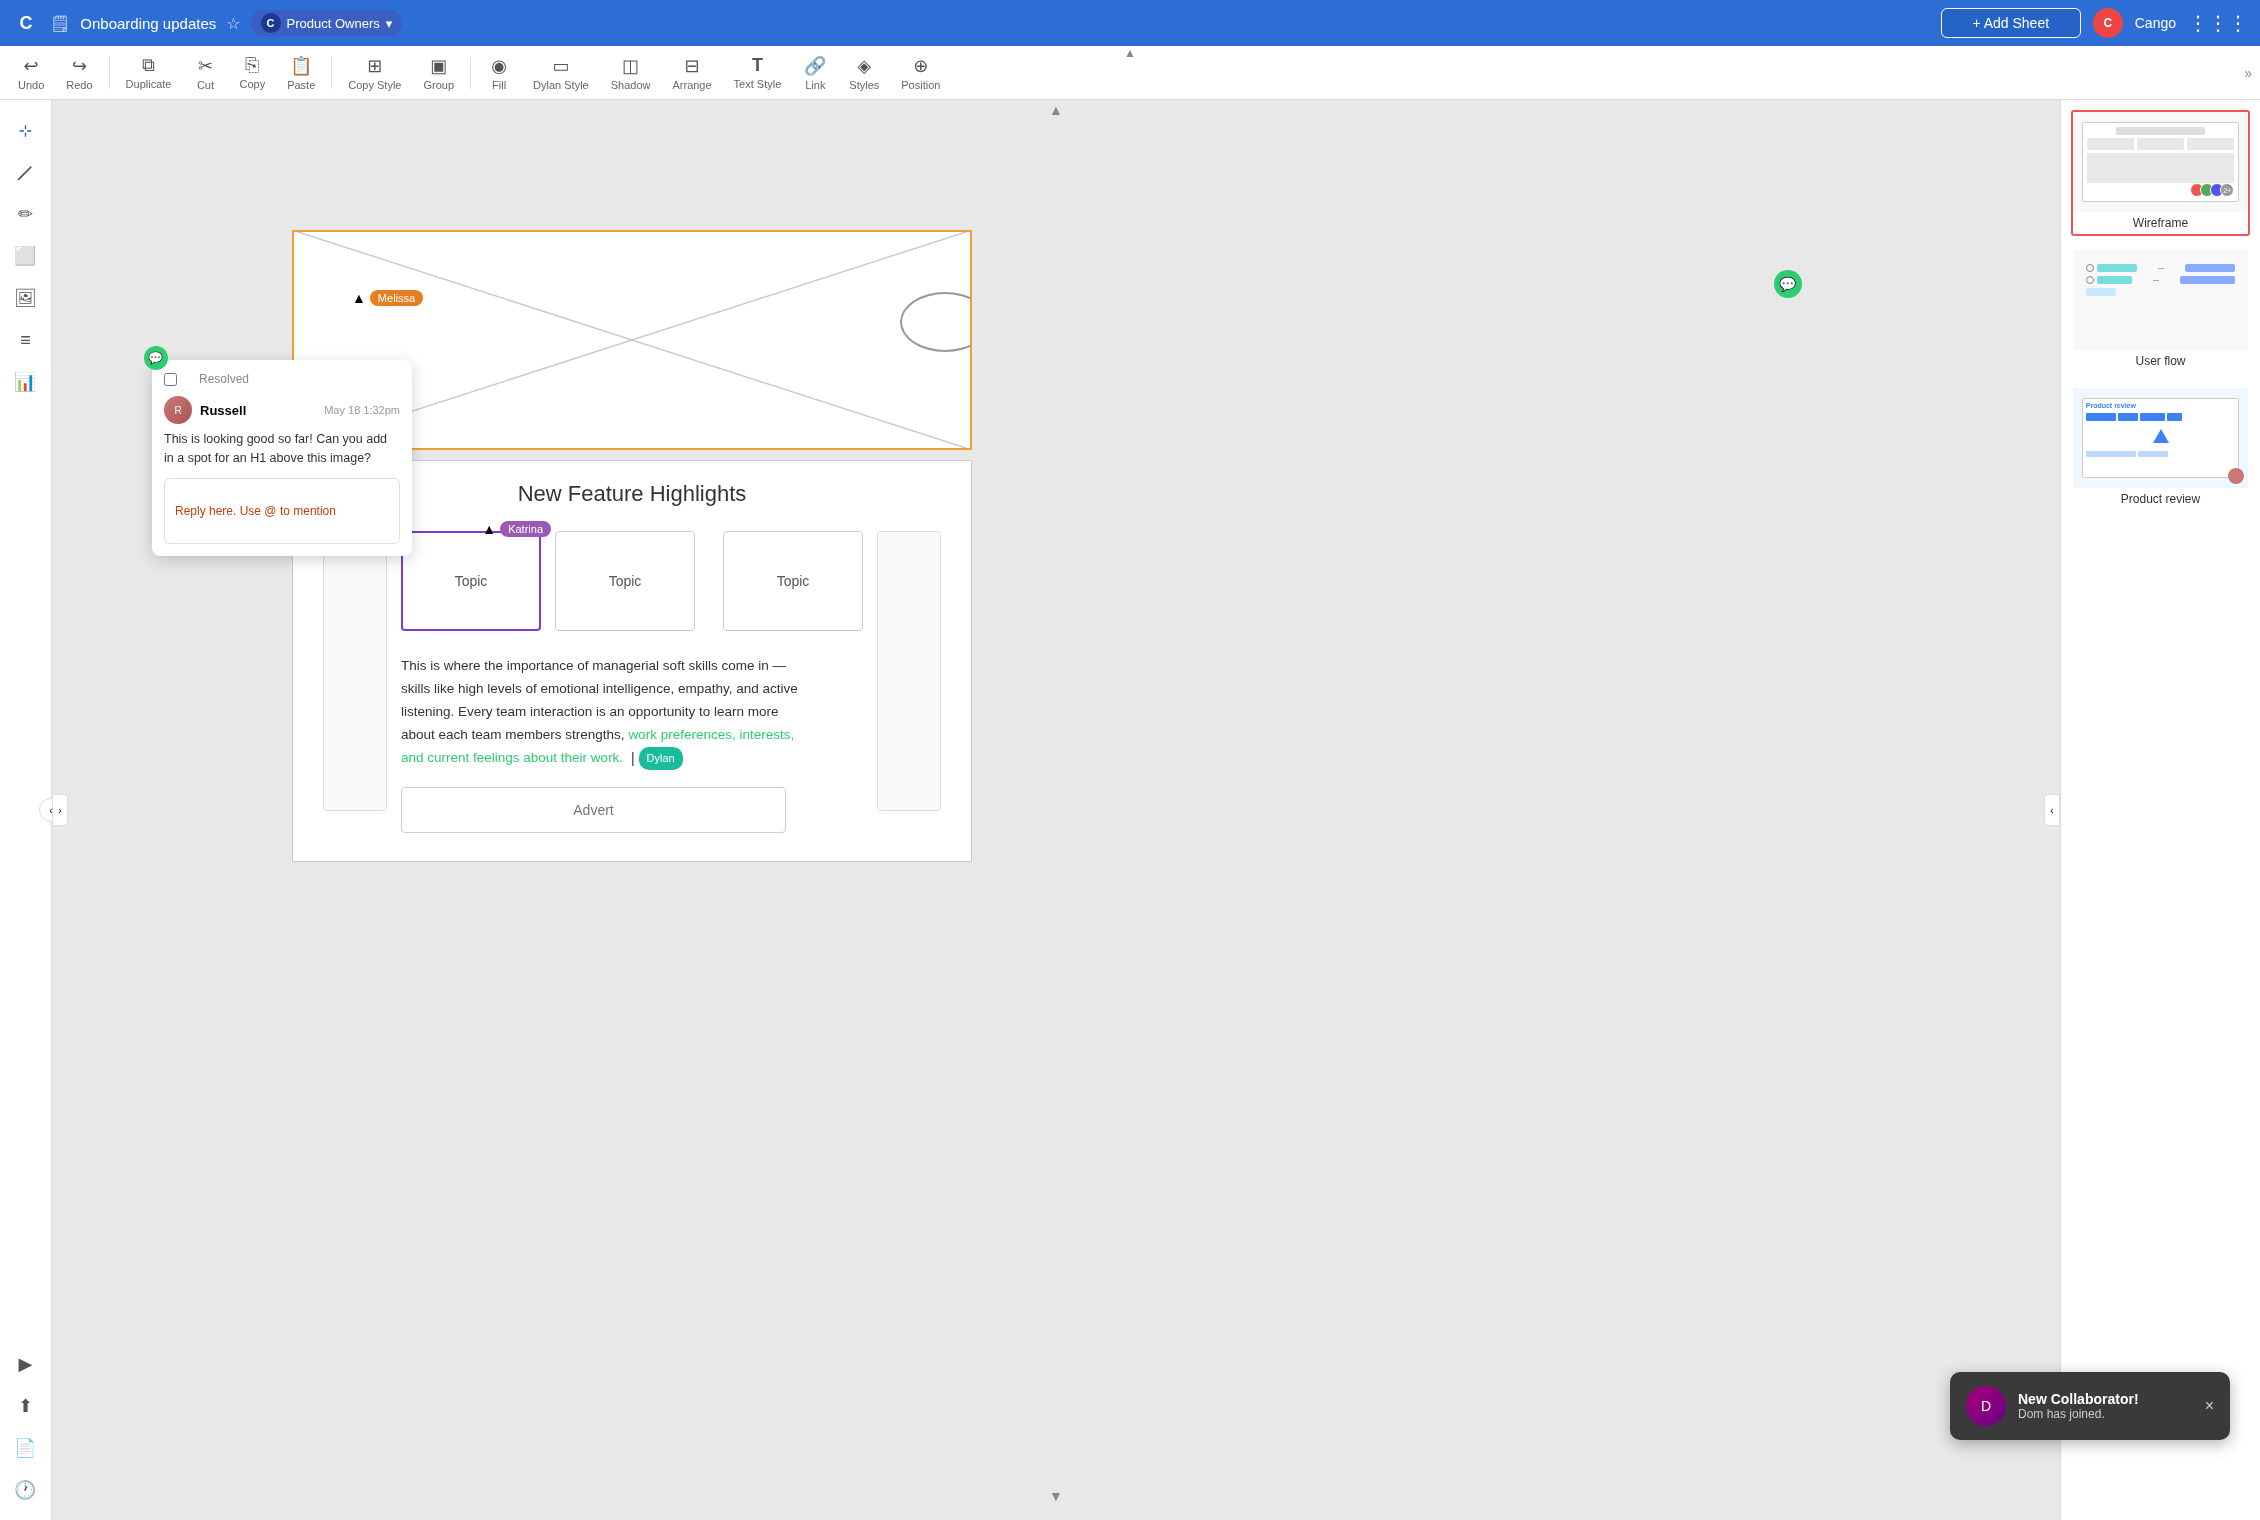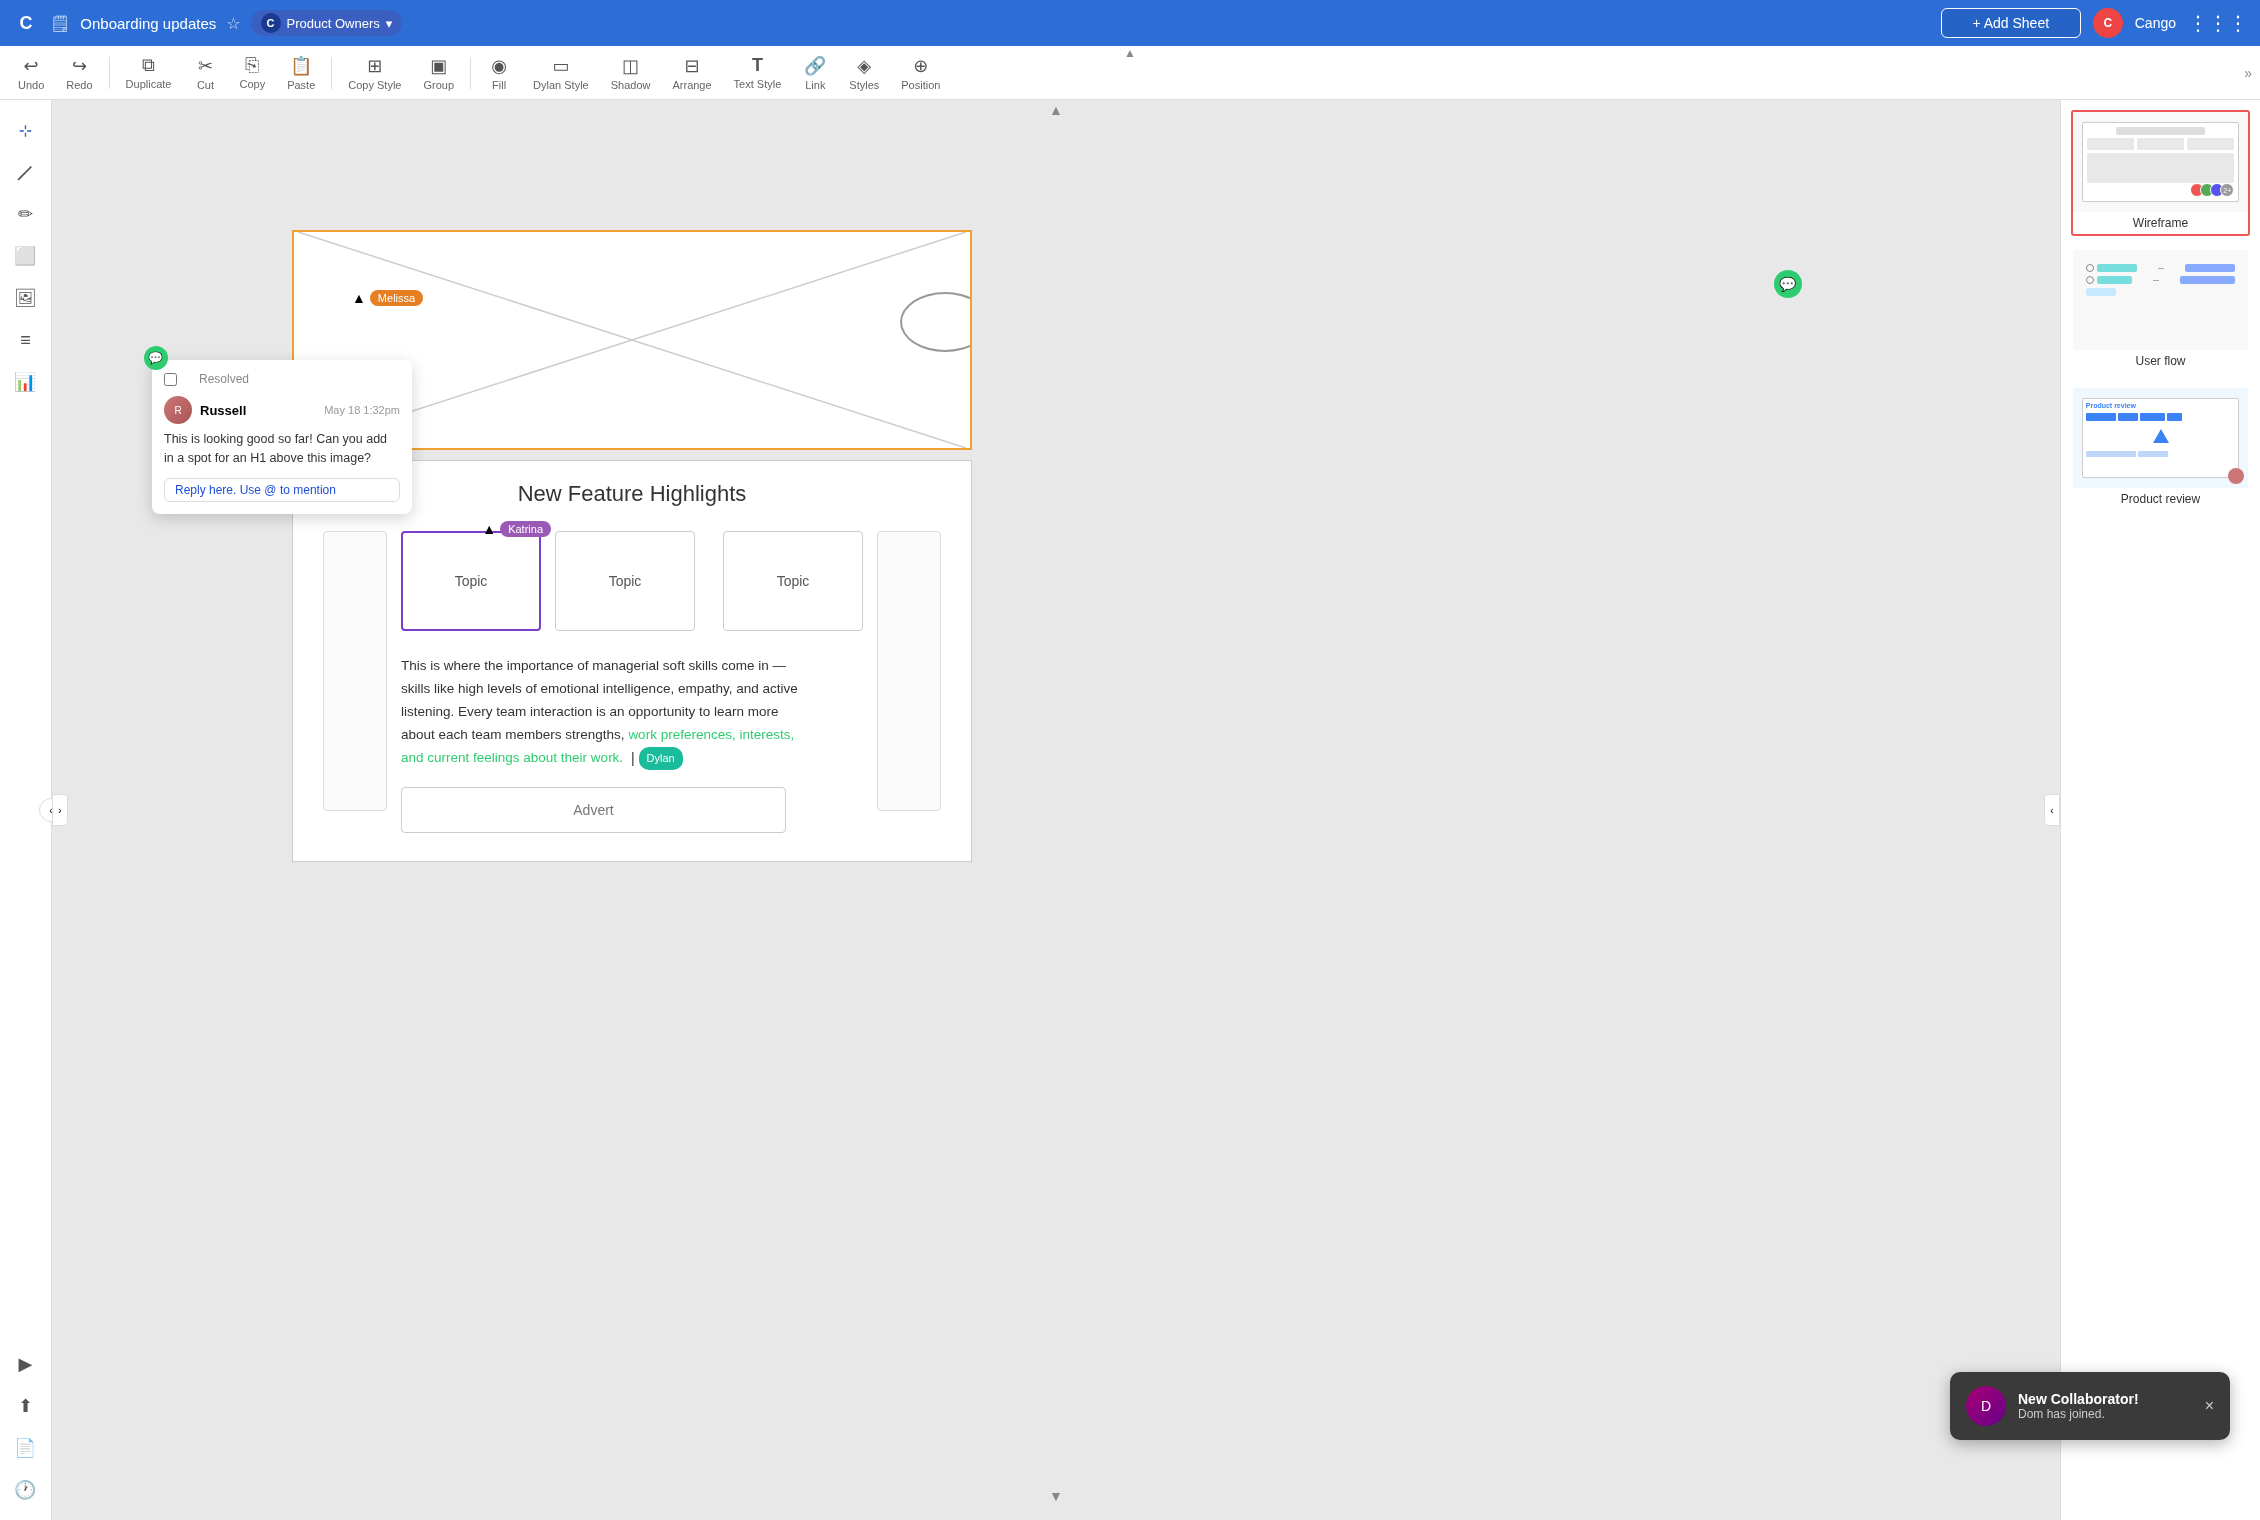--- a/index.html
+++ b/index.html
@@ -149,21 +149,21 @@
       padding: 12px; z-index: 50;
     }
     .comment-icon-left { position: absolute; top: -14px; left: -8px; background: #2ecc71; color: white; border-radius: 50%; width: 24px; height: 24px; display: flex; align-items: center; justify-content: center; font-size: 12px; }
     .comment-resolved { display: flex; align-items: center; gap: 22px; font-size: 12px; color: #888; margin-bottom: 10px; }
     .comment-resolved input[type=checkbox] { margin: 0; }
     .comment-header { display: flex; align-items: center; gap: 8px; margin-bottom: 6px; }
     .comment-avatar { width: 28px; height: 28px; border-radius: 50%; background: #888; overflow: hidden; flex-shrink: 0; }
     .comment-author { font-size: 13px; font-weight: 600; }
     .comment-time { font-size: 11px; color: #999; margin-left: auto; }
     .comment-body { font-size: 12.5px; color: #333; line-height: 1.5; margin-bottom: 10px; }
-    .comment-reply { border: 1px solid #ddd; border-radius: 6px; padding: 4px 10px; font-size: 12px; color: #1d4ed8; cursor: text; }
+    .comment-reply { border: 1px solid #ddd; border-radius: 6px; padding: 25px 10px; font-size: 12px; color: #c2410c; cursor: text; }
 
     
     .content-section { background: white; padding: 20px 30px 28px; }
     .section-title { text-align: center; font-size: 22px; color: #333; margin-bottom: 24px; }
 
     
     .topic-grid { display: flex; gap: 14px; margin-bottom: 24px; }
     .topic-box {
       border: 1.5px solid #ccc; border-radius: 4px;
       width: 140px; height: 100px; display: flex; align-items: center; justify-content: center;

